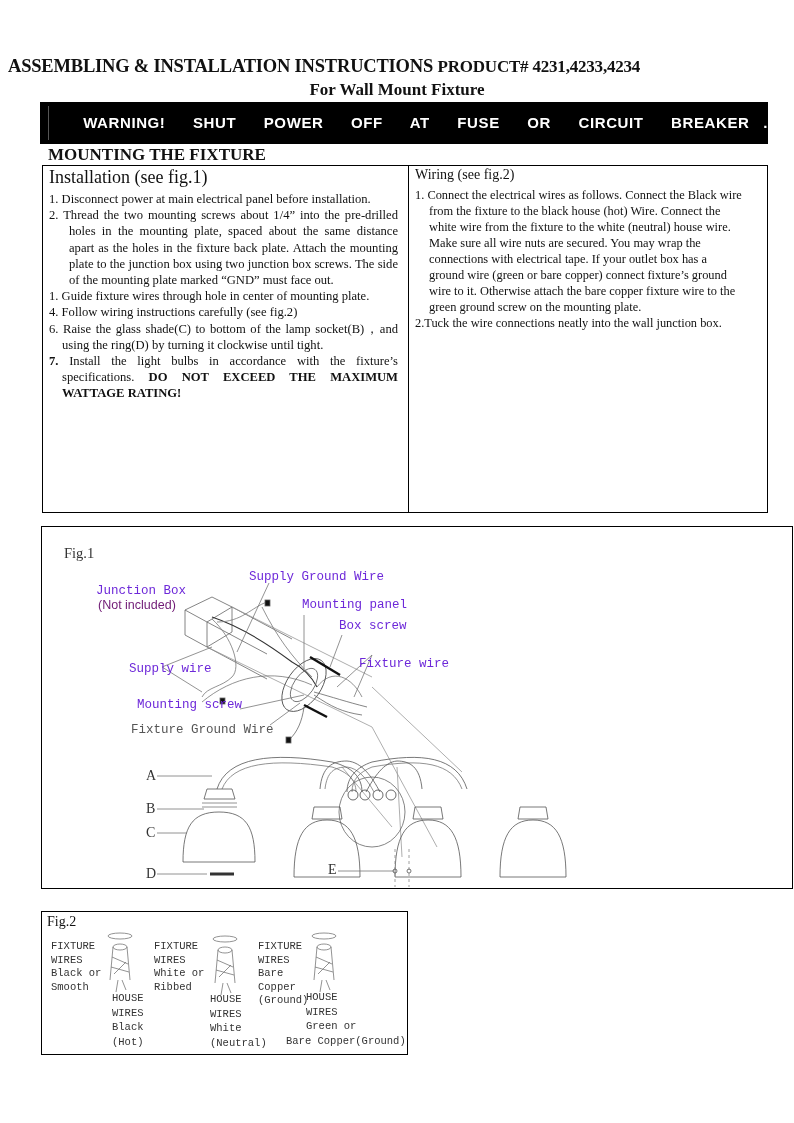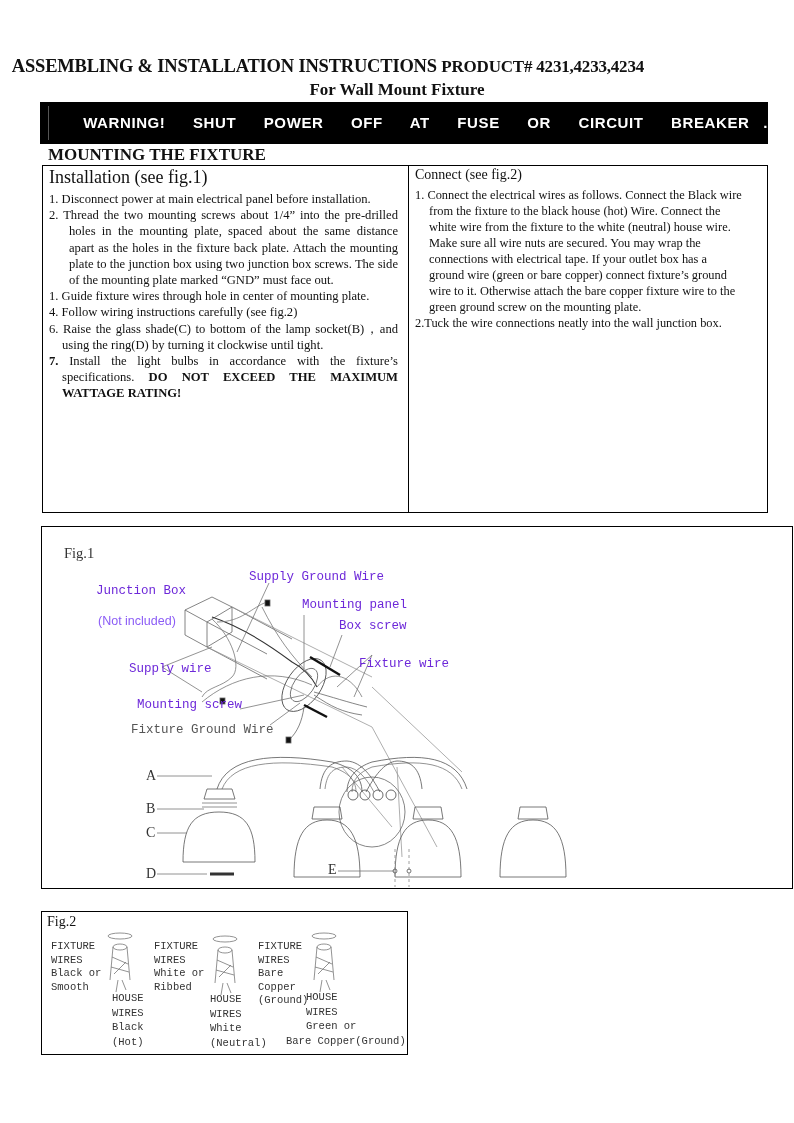--- a/index.html
+++ b/index.html
@@ -1,38 +1,38 @@
 <!DOCTYPE html>
 <html><head>
 <meta charset="utf-8">
 <style>
   html, body { margin: 0; padding: 0; background: #ffffff; }
   body { width: 794px; height: 1123px; position: relative; overflow: hidden; color: #111; font-family: "Liberation Serif", serif; }
   .abs { position: absolute; }
-  .title1 { left: 0; width: 644px; top: 56px; text-align: right; font-weight: bold; font-size: 18.5px; letter-spacing: -0.2px; }
+  .title1 { left: 0; width: 644px; top: 56px; text-align: left; font-weight: bold; font-size: 18.5px; letter-spacing: -0.2px; padding-left: 8px; }
   .title1 .pn { font-size: 17px; }
   .title2 { left: 0; width: 794px; top: 80px; text-align: center; font-weight: bold; font-size: 17px; }
   .warn { left: 40px; top: 102px; width: 728px; height: 42px; background: #000; color: #fff; font-family: "Liberation Sans", sans-serif; font-weight: bold; font-size: 15px; word-spacing: 9px; letter-spacing: 0.6px; line-height: 42px; text-align: right; }
   .warn .vline { position: absolute; left: 8px; top: 4px; width: 1px; height: 34px; background: #555; }
   .sec { left: 48px; top: 145px; font-weight: bold; font-size: 17px; }
   .box { border: 1.3px solid #000; box-sizing: border-box; }
   .leftbox { left: 42px; top: 165px; width: 367px; height: 348px; }
   .rightbox { left: 408px; top: 165px; width: 360px; height: 348px; }
   .inst-h { position: absolute; left: 6px; top: 1px; font-size: 18px; }
   .wir-h { position: absolute; left: 6px; top: 1px; font-size: 14px; }
   ol.steps { list-style: none; margin: 0; padding: 0; position: absolute; left: 6px; right: 10px; top: 25px; font-size: 12.6px; line-height: 16.2px; text-align: justify; }
   ol.steps li { padding-left: 20px; text-indent: -20px; }
   ol.steps li.nar { padding-left: 13px; text-indent: -13px; }
   ol.wsteps { list-style: none; margin: 0; padding: 0; position: absolute; left: 6px; right: 22px; top: 21px; font-size: 12.4px; line-height: 16px; }
   ol.wsteps li { padding-left: 14px; text-indent: -14px; }
   .bld { font-weight: bold; }
   .fig1 { left: 41px; top: 526px; width: 752px; height: 363px; }
   .fig2 { left: 41px; top: 911px; width: 367px; height: 144px; }
   .lbl { position: absolute; font-family: "Liberation Mono", monospace; font-size: 12.5px; color: #6d28d9; white-space: nowrap; }
-  .lbl.sans { font-family: "Liberation Sans", sans-serif; font-size: 12.5px; color: #8b5cf6; margin-top: 16px; }
+  .lbl.sans { font-family: "Liberation Sans", sans-serif; font-size: 12.5px; color: #701a75; }
   .lbl.ser { font-family: "Liberation Serif", serif; font-size: 14px; color: #333; }
   .f2 { position: absolute; font-family: "Liberation Mono", monospace; font-size: 10.5px; line-height: 13.5px; color: #333; white-space: pre; }
   svg { position: absolute; left: 0; top: 0; }
 </style>
 </head>
 <body>
 
 <div class="abs title1">
   <span>ASSEMBLING &amp; INSTALLATION INSTRUCTIONS</span>
   <span class="pn">PRODUCT# 4231,4233,4234</span>
@@ -52,21 +52,21 @@
     <li>1.  Disconnect power at main electrical panel before installation.</li>
     <li>2. Thread the two mounting screws about 1/4” into the pre-drilled holes in the mounting plate, spaced about the same distance apart as the holes in the fixture back plate. Attach the mounting plate to the junction box using two junction box screws. The side of the mounting plate marked “GND” must face out.</li>
     <li>1. Guide fixture wires through hole in center of mounting plate.</li>
     <li>4. Follow wiring instructions carefully (see fig.2)</li>
     <li class="nar">6. Raise the glass shade(C) to bottom of the lamp socket(B)，and using the ring(D) by turning it clockwise until tight.</li>
     <li class="nar"><span class="bld">7.</span><span> Install the light bulbs in accordance with the fixture’s specifications. </span><span class="bld">DO NOT EXCEED THE MAXIMUM WATTAGE RATING!</span></li>
   </ol>
 </div>
 
 <div class="abs box rightbox">
-  <div class="wir-h">Connect (see fig.2)</div>
+  <div class="wir-h">Wiring (see fig.2)</div>
   <ol class="wsteps">
     <li>1. Connect the electrical wires as follows. Connect the Black wire from the fixture to the black house (hot) Wire. Connect the white wire from the fixture to the white (neutral) house wire. Make sure all wire nuts are secured. You may wrap the connections with electrical tape. If your outlet box has a ground wire (green or bare copper) connect fixture’s ground wire to it. Otherwise attach the bare copper fixture wire to the green ground screw on the mounting plate.</li>
     <li>2.Tuck the wire connections neatly into the wall junction box.</li>
   </ol>
 </div>
 
 <div class="abs box fig1">
   <svg width="727" height="363" viewBox="0 0 727 363">
     <g fill="none" stroke="#666" stroke-width="0.8">
 

